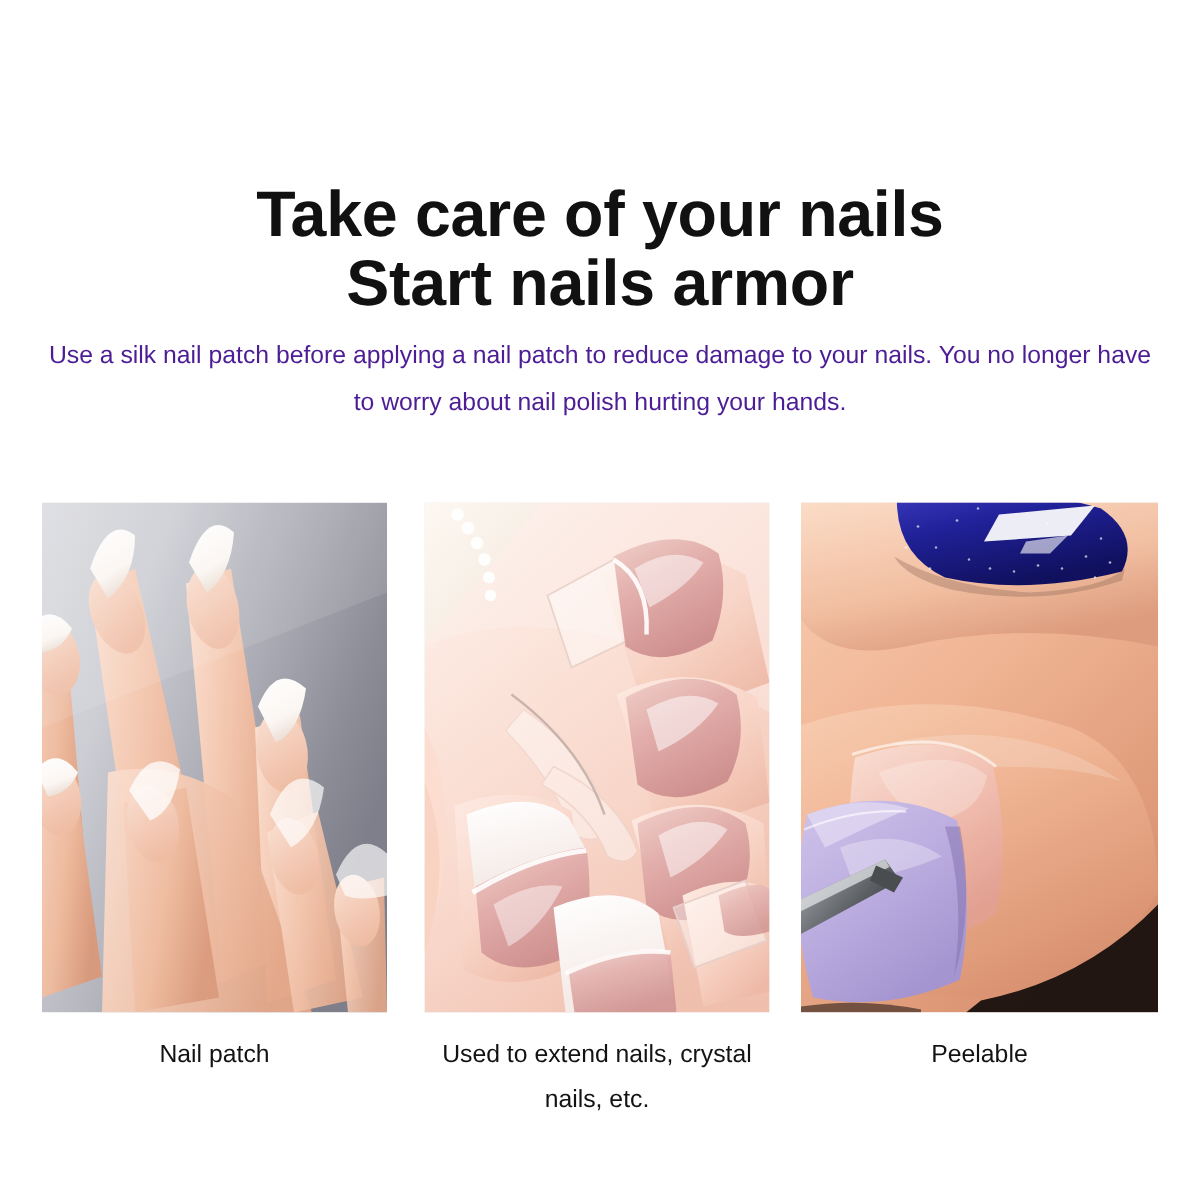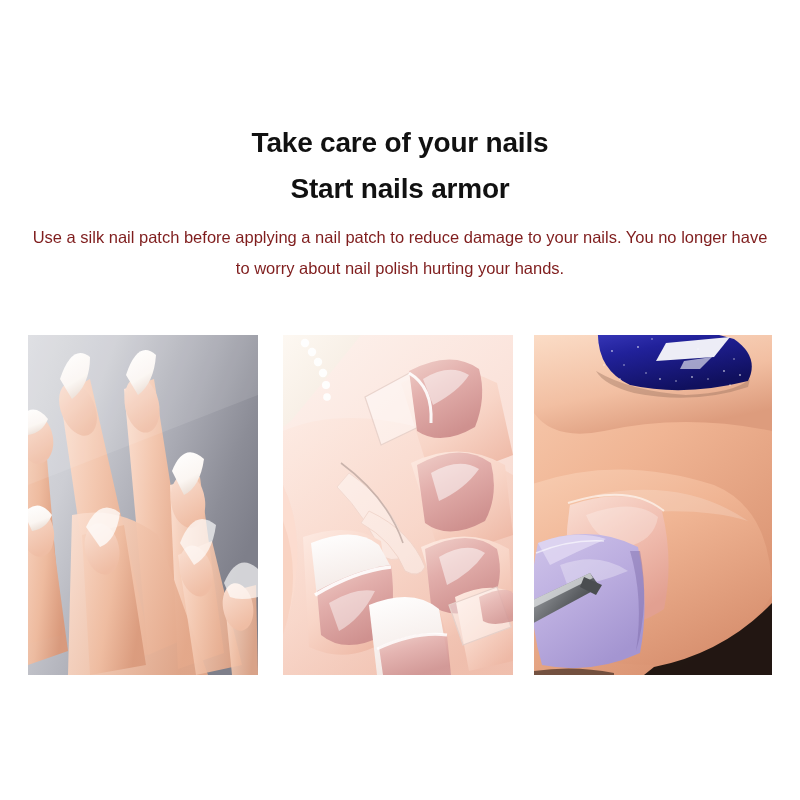--- a/index.html
+++ b/index.html
@@ -21,39 +21,39 @@
   }
 
   
   .headline {
     position: absolute;
     left: 0;
     top: 84px;
     width: 800px;
     text-align: center;
     color: #111111;
-    font-size: 28px;
+    font-size: 43px;
     font-weight: 600;
     line-height: 46px;
     letter-spacing: -0.2px;
     margin-top: 36px;
   }
   .headline .line {
     display: block;
     white-space: nowrap;
   }
 
   
   .subcopy {
     position: absolute;
     left: 28px;
     top: 205px;
     width: 744px;
     text-align: center;
-    color: #7f1d1d;
+    color: #4c1d95;
     font-size: 16.5px;
     font-weight: 500;
     line-height: 31px;
   }
 
   
   .image-row {
     position: absolute;
     left: 28px;
     top: 335px;
@@ -386,14 +386,19 @@
           <path d="M -16 272 L 56 238 L 59 243 L -13 279 Z" fill="#e2e4e6" opacity="0.75"></path>
           <path d="M 50 242 L 68 250 L 62 260 L 46 252 Z" fill="#4a4d50"></path>
         </g>
 
         <path d="M 120 332 Q 190 318 238 268 L 238 340 L 110 340 Z" fill="#120c0a" opacity="0.92"></path>
         <path d="M 0 336 Q 40 330 80 338 L 80 340 L 0 340 Z" fill="#2a1c16" opacity="0.6"></path>
       </svg>
     </div>
   </div>
 
+  <div class="caption-row">
+    <div class="caption caption-1">Nail patch</div>
+    <div class="caption caption-2">Used to extend nails, crystal nails, etc.</div>
+    <div class="caption caption-3">Peelable</div>
+  </div>
 
 </div>
 
 </body></html>

